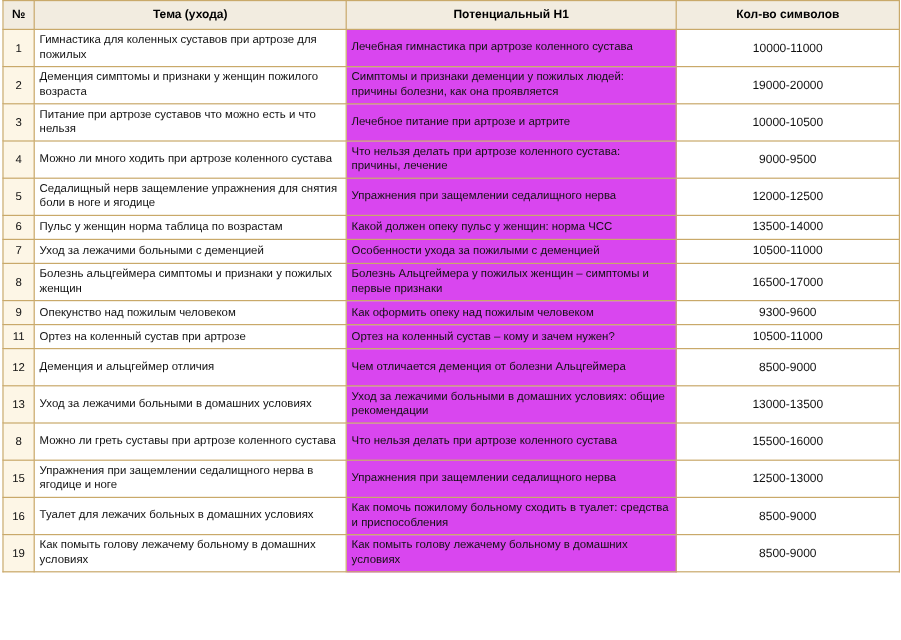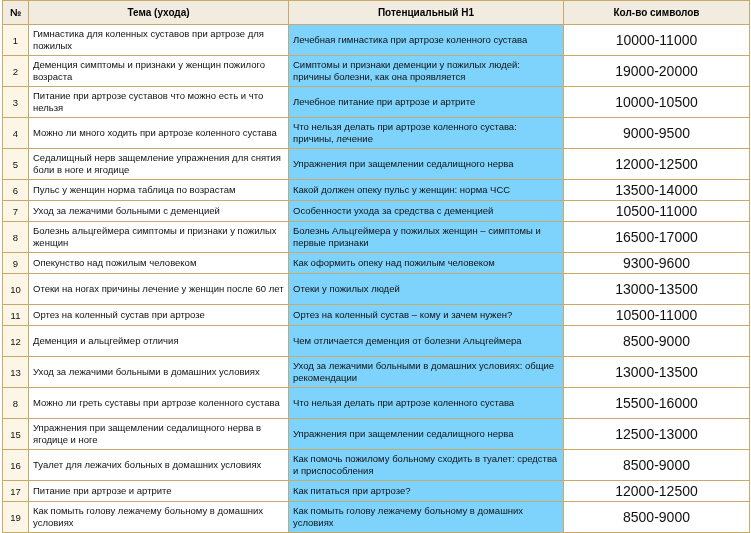--- a/index.html
+++ b/index.html
@@ -52,29 +52,29 @@
     text-align: center;
     font-size: 9.5px;
     color: #111111;
   }
   td.topic {
     background: #ffffff;
     text-align: left;
     line-height: 12px;
   }
   td.h1 {
-    background: #7dd3fc;
+    background: #d946ef;
     text-align: left;
     line-height: 12px;
   }
   td.count {
     background: #ffffff;
     text-align: center;
     vertical-align: bottom;
-    font-size: 14px;
+    font-size: 10px;
     padding-bottom: 2px;
   }
   tr.r2 td { height: 26px; }
   tr.single td { height: 15px; }
 </style>
 </head>
 <body>
 
 <div class="sheet">
   <table class="grid">
@@ -125,40 +125,34 @@
         </tr>
         <tr class="single">
           <td class="num">6</td>
           <td class="topic">Пульс у женщин норма таблица по возрастам</td>
           <td class="h1">Какой должен опеку пульс у женщин: норма ЧСС</td>
           <td class="count">13500-14000</td>
         </tr>
         <tr class="single">
           <td class="num">7</td>
           <td class="topic">Уход за лежачими больными с деменцией</td>
-          <td class="h1">Особенности ухода за средства с деменцией</td>
+          <td class="h1">Особенности ухода за пожилыми с деменцией</td>
           <td class="count">10500-11000</td>
         </tr>
         <tr class="r2">
           <td class="num">8</td>
           <td class="topic">Болезнь альцгеймера симптомы и признаки у пожилых женщин</td>
           <td class="h1">Болезнь Альцгеймера у пожилых женщин – симптомы и первые признаки</td>
           <td class="count">16500-17000</td>
         </tr>
         <tr class="single">
           <td class="num">9</td>
           <td class="topic">Опекунство над пожилым человеком</td>
           <td class="h1">Как оформить опеку над пожилым человеком</td>
           <td class="count">9300-9600</td>
-        </tr>
-        <tr class="r2">
-          <td class="num">10</td>
-          <td class="topic">Отеки на ногах причины лечение у женщин после 60 лет</td>
-          <td class="h1">Отеки у пожилых людей</td>
-          <td class="count">13000-13500</td>
         </tr>
         <tr class="single">
           <td class="num">11</td>
           <td class="topic">Ортез на коленный сустав при артрозе</td>
           <td class="h1">Ортез на коленный сустав – кому и зачем нужен?</td>
           <td class="count">10500-11000</td>
         </tr>
         <tr class="r2">
           <td class="num">12</td>
           <td class="topic">Деменция и альцгеймер отличия</td>
@@ -182,26 +176,20 @@
           <td class="topic">Упражнения при защемлении седалищного нерва в ягодице и ноге</td>
           <td class="h1">Упражнения при защемлении седалищного нерва</td>
           <td class="count">12500-13000</td>
         </tr>
         <tr class="r2">
           <td class="num">16</td>
           <td class="topic">Туалет для лежачих больных в домашних условиях</td>
           <td class="h1">Как помочь пожилому больному сходить в туалет: средства и приспособления</td>
           <td class="count">8500-9000</td>
         </tr>
-        <tr class="single">
-          <td class="num">17</td>
-          <td class="topic">Питание при артрозе и артрите</td>
-          <td class="h1">Как питаться при артрозе?</td>
-          <td class="count">12000-12500</td>
-        </tr>
         <tr class="r2">
           <td class="num">19</td>
           <td class="topic">Как помыть голову лежачему больному в домашних условиях</td>
           <td class="h1">Как помыть голову лежачему больному в домашних условиях</td>
           <td class="count">8500-9000</td>
         </tr>
       </tbody>
   </table>
 </div>
 

